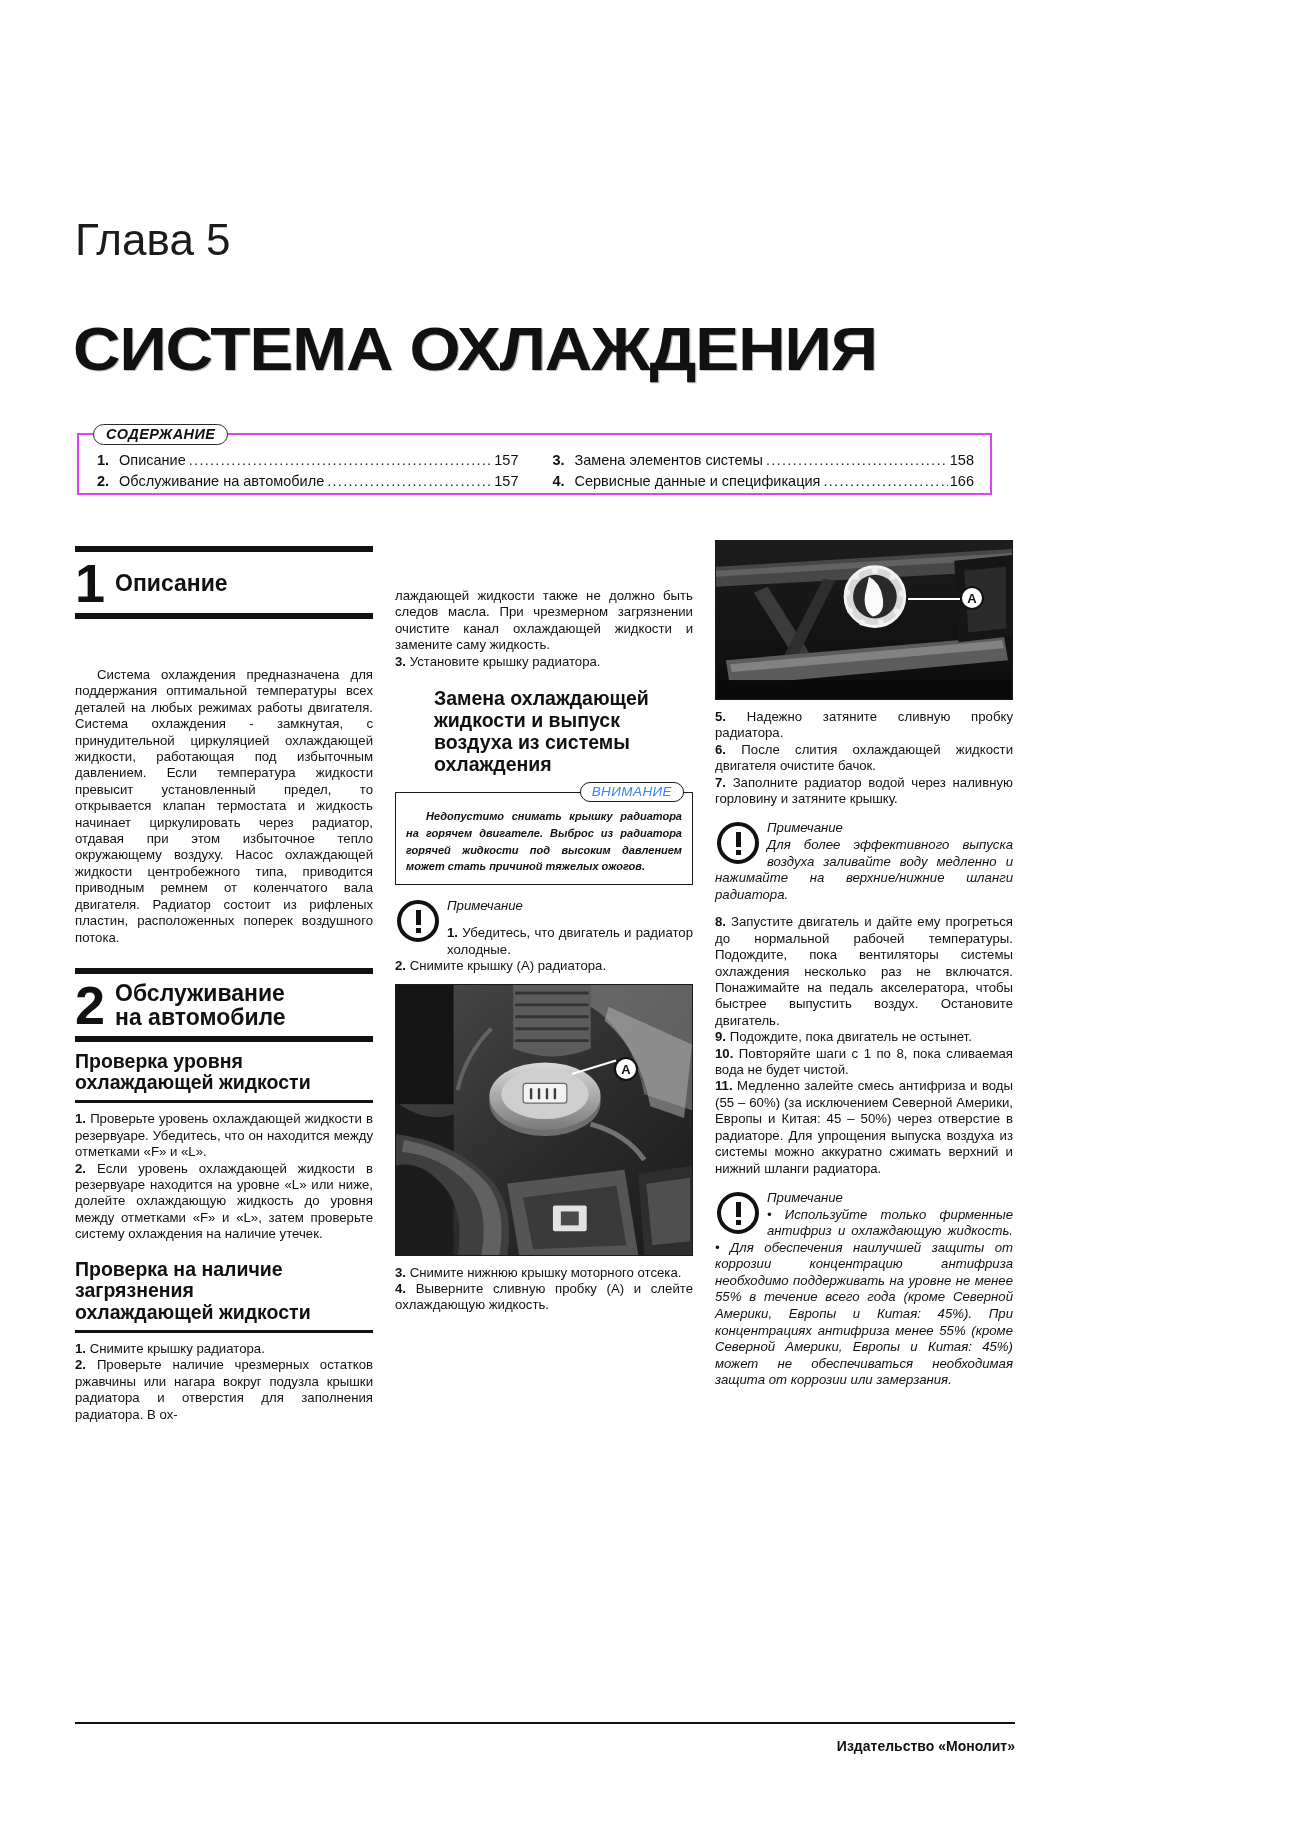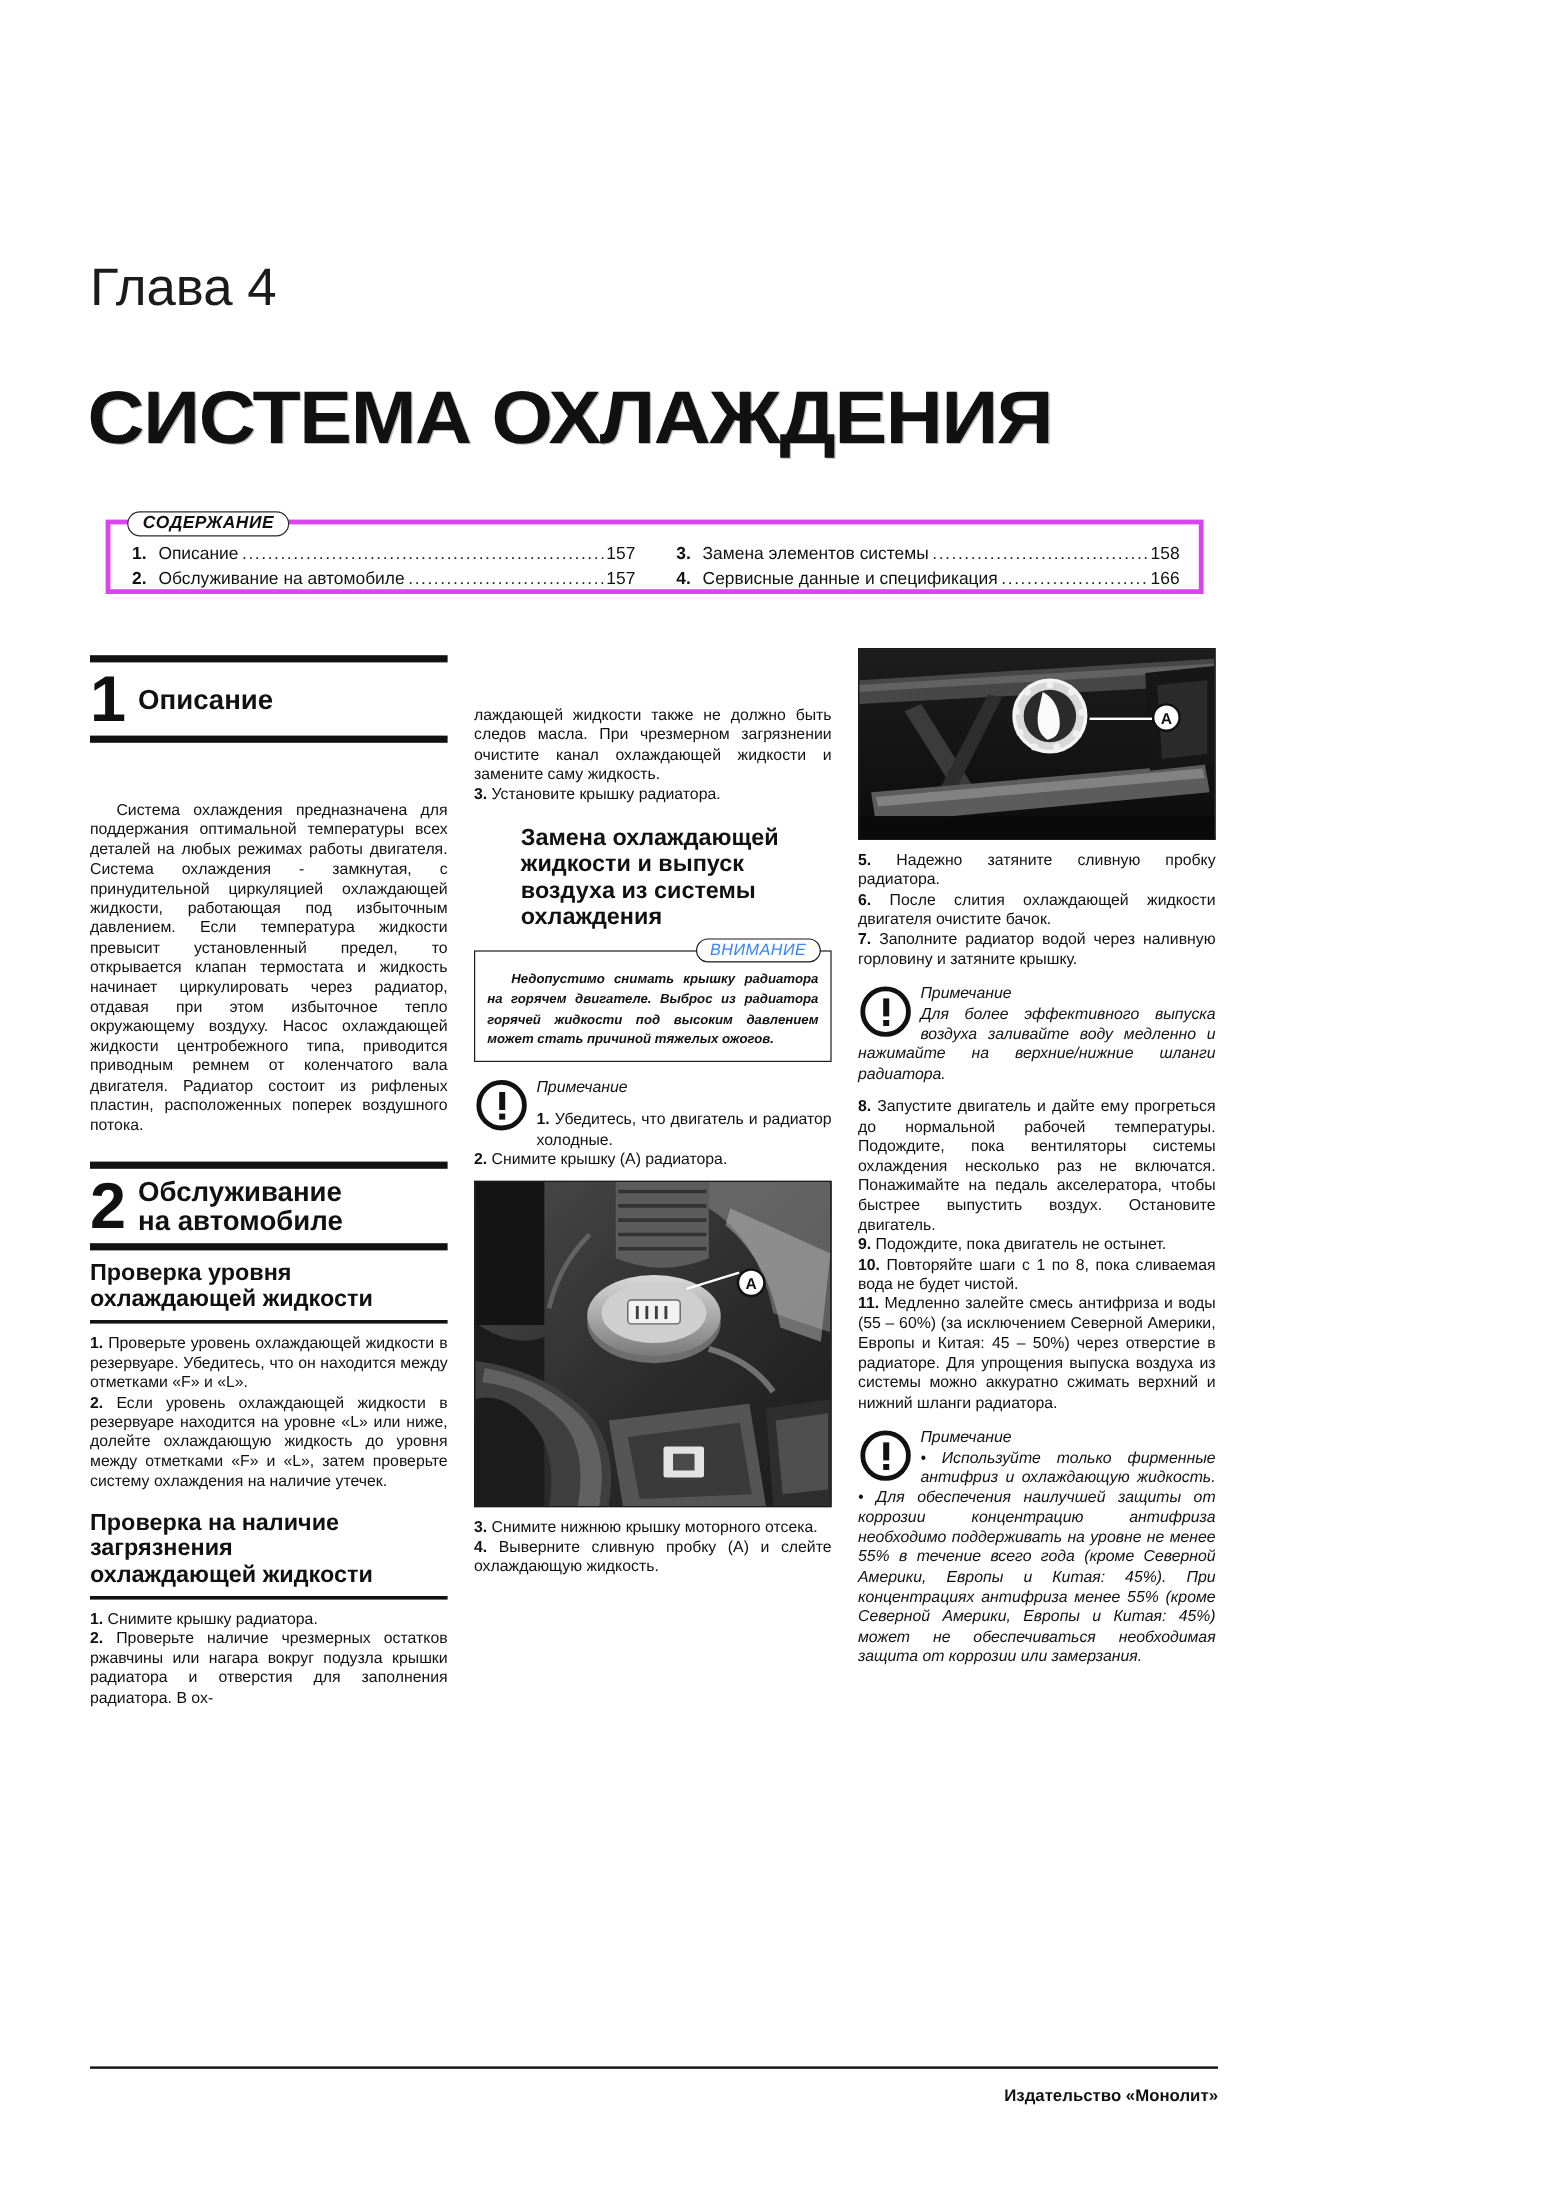--- a/index.html
+++ b/index.html
@@ -41,25 +41,25 @@
     color: #111;
     line-height: 1;
     transform: scaleX(1.06);
     transform-origin: left center;
     text-shadow: 1px 1px 0 #bdbdbd;
   }
 
   
   .toc {
     position: absolute;
-    left: 88px;
+    left: 77px;
     top: 433px;
     width: 915px;
     height: 62px;
-    border: 4px solid #d946ef;
+    border: 2px solid #d946ef;
     box-sizing: border-box;
     background: #fff;
   }
   .toc-tab {
     position: absolute;
     left: 14px;
     top: -11px;
     background: #fff;
     border: 1.5px solid #2b2b2b;
     border-radius: 11px;
@@ -307,21 +307,21 @@
     font-weight: 700;
     color: #111;
     white-space: nowrap;
   }
 </style>
 </head>
 <body>
 
 <div class="page">
 
-  <div class="chapter-label">Глава 4</div>
+  <div class="chapter-label">Глава 5</div>
   <div class="chapter-title">СИСТЕМА ОХЛАЖДЕНИЯ</div>
 
   <div class="toc">
     <div class="toc-tab">СОДЕРЖАНИЕ</div>
     <div class="toc-cols">
       <div class="toc-col">
         <div class="toc-row">
           <span class="toc-num">1.</span>
           <span class="toc-text">Описание</span>
           <span class="toc-dots">......................................................................</span>

